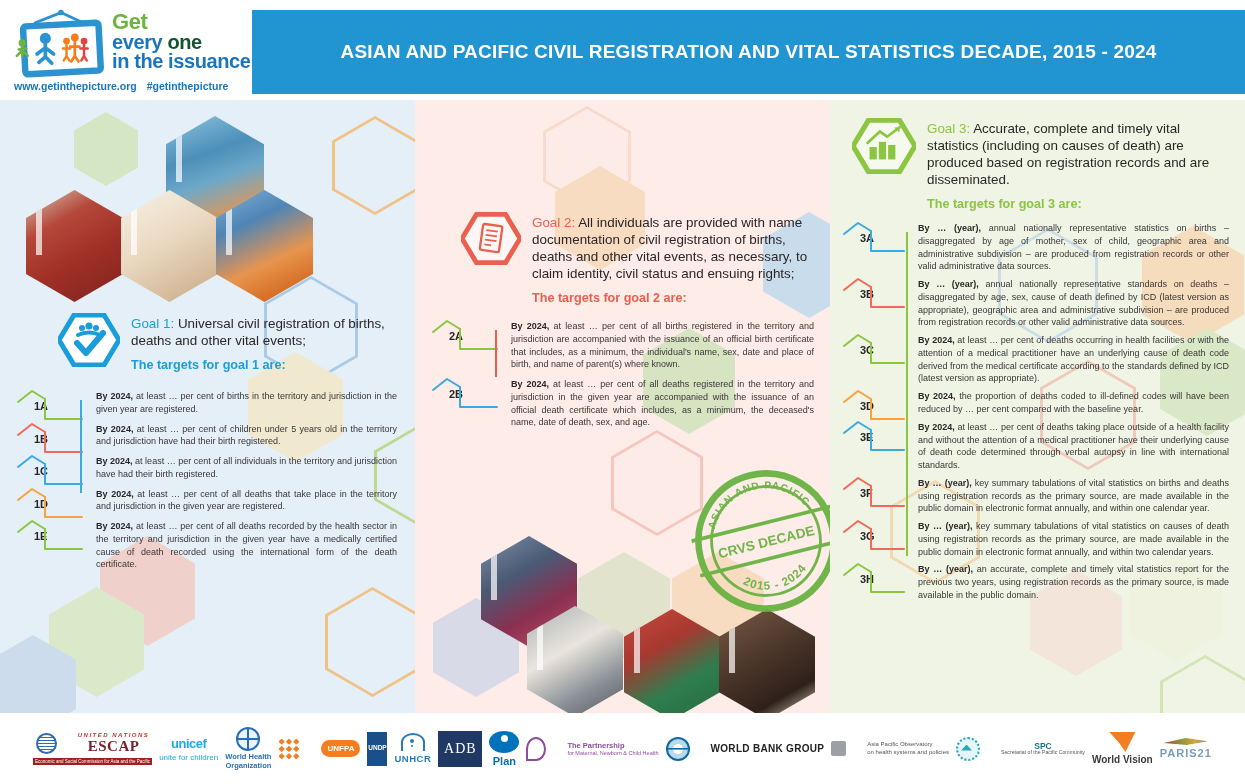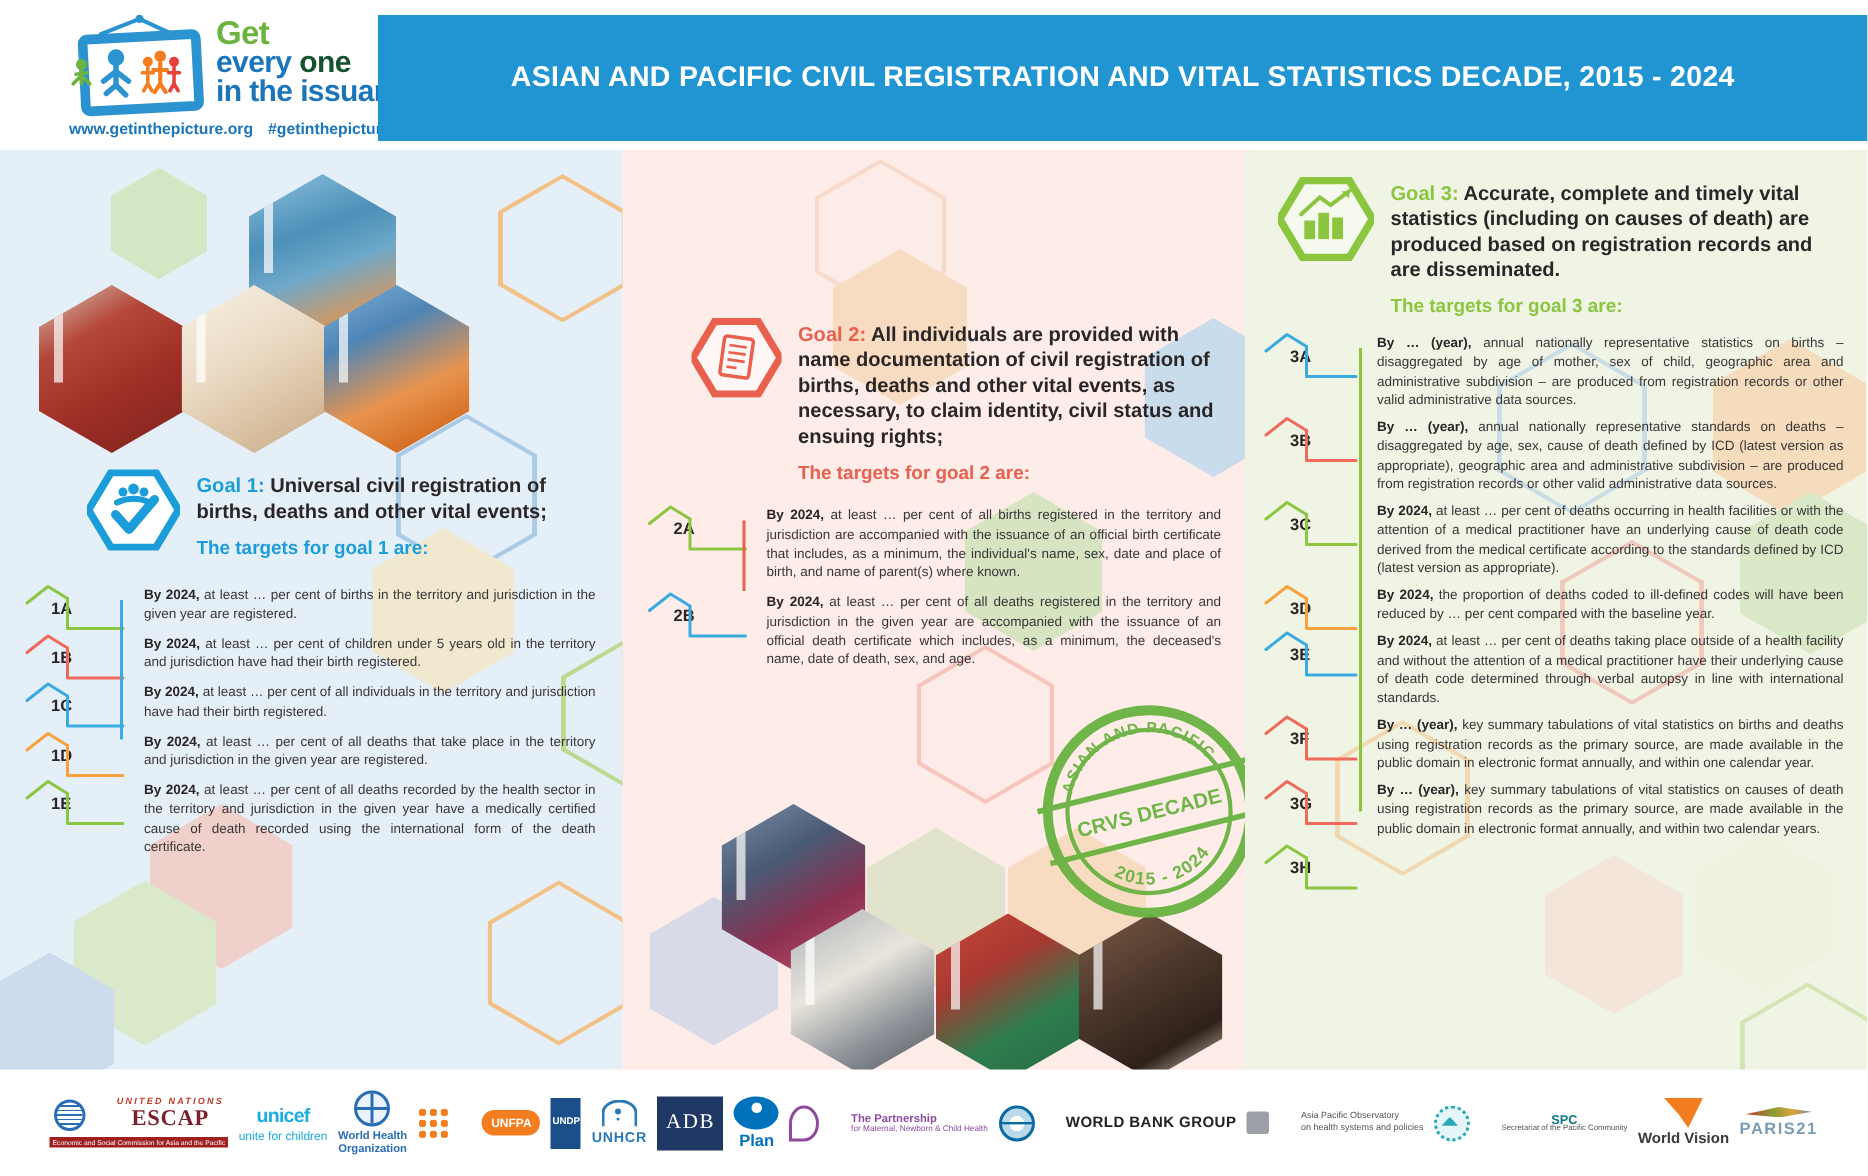--- a/index.html
+++ b/index.html
@@ -1,21 +1,21 @@
 <!DOCTYPE html>
 <html><head>
 <meta charset="utf-8">
 <style>
   html,body{margin:0;padding:0;}
   body{width:1245px;height:784px;background:#ffffff;font-family:"Liberation Sans",sans-serif;color:#2a2627;overflow:hidden;position:relative;}
   .poster{width:1245px;height:784px;position:relative;}
 
   
   .topbar{position:relative;height:100px;background:#fff;}
-  .brand{position:absolute;left:0;top:0;width:252px;height:100px;background:#fff;margin-left:32px;}
+  .brand{position:absolute;left:0;top:0;width:252px;height:100px;background:#fff;}
   .brand-frame{position:absolute;left:14px;top:8px;}
   .brand-text{position:absolute;left:112px;top:12px;line-height:.95;font-weight:bold;font-size:20px;letter-spacing:-.4px;}
   .bt-get{color:#6db33f;display:block;font-size:22px;}
   .bt-every{color:#1b75bb;}
   .bt-one{color:#14532d;}
   .bt-inthe{color:#1b75bb;display:block;}
   .brand-tag{position:absolute;left:14px;top:80px;width:236px;font-size:10.5px;font-weight:bold;color:#1b75bb;white-space:nowrap;}
   .brand-tag span{margin-right:10px;}
   .titlebar{position:absolute;left:252px;right:0;top:10px;height:84px;display:flex;align-items:center;justify-content:center;}
   .titlebar h1{margin:0;color:#fff;font-size:19px;letter-spacing:.2px;font-weight:bold;text-align:center;}
@@ -40,21 +40,21 @@
   .ph-manbaby{background:linear-gradient(150deg,#aab2b8 0%,#e9e5dc 40%,#8a9096 72%,#55585c 100%);}
   .ph-childcert{background:linear-gradient(150deg,#c84a3c 0%,#a83830 35%,#2f7d4e 65%,#266b42 100%);}
   .ph-woman2{background:linear-gradient(150deg,#7a5a45 0%,#4a352a 45%,#2e211a 75%,#e9dcc2 100%);}
 
   
   .goalhead{position:relative;z-index:2;display:flex;gap:11px;align-items:flex-start;}
   #c1 .goalhead{margin-top:213px;padding:0 24px 0 58px;}
   #c2 .goalhead{margin-top:112px;padding:0 20px 0 46px;}
   #c3 .goalhead{margin-top:18px;padding:0 24px 0 22px;}
   .gicon{flex:0 0 auto;}
-  .gtext h2{margin:2px 0 0 0;font-size:13.4px;line-height:1.27;font-weight:bold;color:#2a2627;}
+  .gtext h2{margin:2px 0 0 0;font-size:13.4px;line-height:1.27;font-weight:normal;color:#2a2627;}
   .gtext h3{margin:9px 0 0 0;font-size:12.6px;font-weight:bold;}
 
   
   .targets{position:relative;z-index:2;}
   #c1 .targets{margin-top:18px;padding:0 18px 0 22px;}
   #c2 .targets{margin-top:15px;padding:0 16px 0 22px;}
   #c3 .targets{margin-top:11px;padding:0 16px 0 18px;}
   .rail{position:absolute;width:2px;z-index:1;}
   #c1 .rail{left:80px;top:10px;bottom:78px;}
   #c2 .rail{left:80px;top:10px;bottom:52px;}
@@ -427,20 +427,22 @@
             <span>key summary tabulations of vital statistics on causes of death using registration records as the primary source, are made available in the public domain in electronic format annually, and within two calendar years.</span></p>
         </div>
         <div class="trow">
           <div class="tlab">
             <svg class="chev" width="66" height="40" viewBox="0 0 66 40" style="color: rgb(140, 197, 64);">
                 <polyline points="4,15 18,4 31,12"></polyline>
                 <polyline points="31,12 31,32 64,32"></polyline>
               </svg>
             <span class="tcode">3H</span>
           </div>
+          <p class="ttext"><b>By … (year),</b>
+            <span>an accurate, complete and timely vital statistics report for the previous two years, using registration records as the primary source, is made available in the public domain.</span></p>
         </div>
       </div>
     </section>
   </div>
 
   <div class="footer">
     <div class="lg">
       <div class="lgrow">
           <span class="escap-globe"></span>
         <span>

